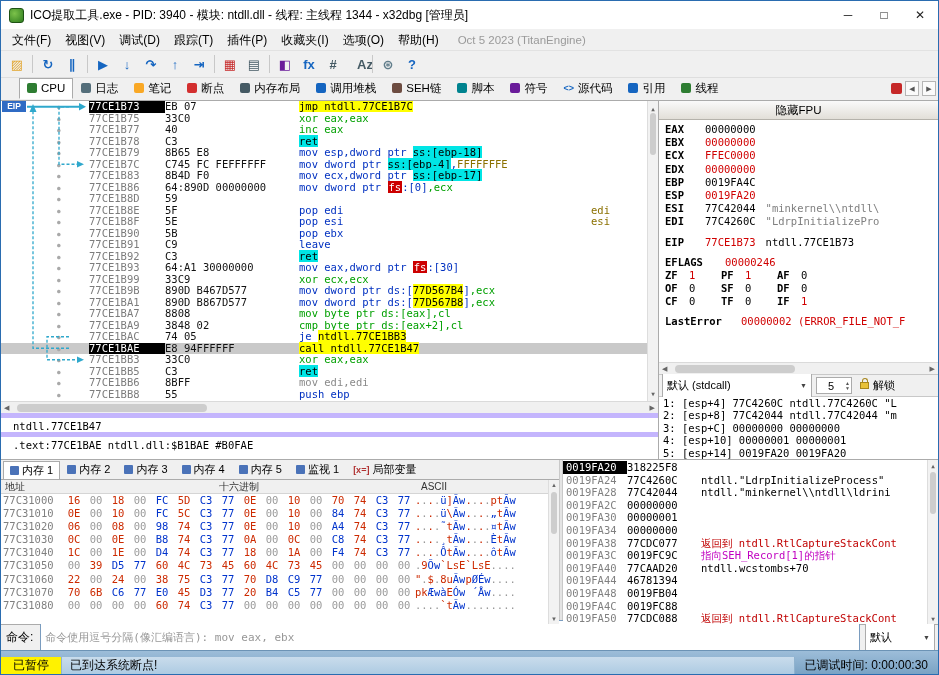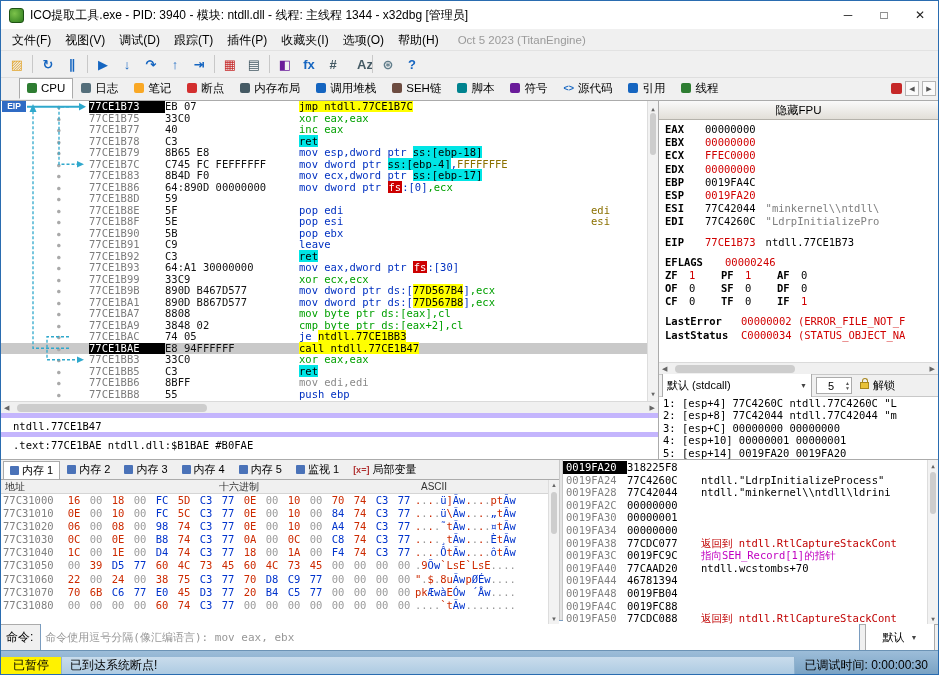--- a/index.html
+++ b/index.html
@@ -114,21 +114,21 @@
 .s-addr.cur{background:#000;color:#fff}
 .s-val{width:74px;flex:0 0 74px;color:#000}
 .s-com{flex:1;overflow:hidden;color:#000}
 .s-com.ret{color:#c00000}
 .s-com.seh{color:#c000c0}
 
 .cmdbar{height:26px;flex:0 0 26px;display:flex;align-items:center;background:#f0f0f0;border-top:1px solid #ababab;padding:0 3px;gap:5px}
 .cmdlabel{padding:0 2px;white-space:nowrap}
 .cmdinput{flex:1;height:36px;border:1px solid #7a9cbf;padding:0 4px;font-size:11px;font-family:"DejaVu Sans Mono",monospace;color:#000}
 .cmdinput::placeholder{color:#979797}
-.combo.cmdc{width:70px;justify-content:center}
+.combo.cmdc{width:70px;justify-content:space-between}
 
 .statusbar{height:24px;flex:0 0 24px;background:linear-gradient(#9dbdd9,#7aa3c4);display:flex;align-items:flex-end;font-size:12px;border-top:1px solid #6c93b5}
 .st-state{background:#fff200;color:#000;padding:0 12px;display:flex;align-items:center}
 .st-msg{flex:1;padding:0 8px;color:#000;background:linear-gradient(#c9dcec,#aecbe2);display:flex;align-items:center;border-left:1px solid #8fb2ce;border-right:1px solid #8fb2ce}
 .st-time{padding:0 10px;display:flex;align-items:center;color:#000}
 </style>
 </head>
 <body>
 
 <div class="window">
@@ -623,24 +623,20 @@
             </span>
             <span class="fcell">
               <span class="rname">IF</span>
               <span class="rval chg">1</span>
             </span>
           </div>
           <div class="rgap"></div>
           <div class="rrow">
             <span class="rname xwide">LastError</span>
             <span class="rval chg">00000002 (ERROR_FILE_NOT_F</span>
-          </div>
-          <div class="rrow">
-            <span class="rname xwide">LastStatus</span>
-            <span class="rval chg">C0000034 (STATUS_OBJECT_NA</span>
           </div>
         </div>
       <div class="hscroll">
         <span>◀</span>
         <span class="hthumb" style="width:120px"></span>
         <span>▶</span>
       </div>
       <div class="args-hdr">
         <div class="combo conv">
           <span>默认 (stdcall)</span>

